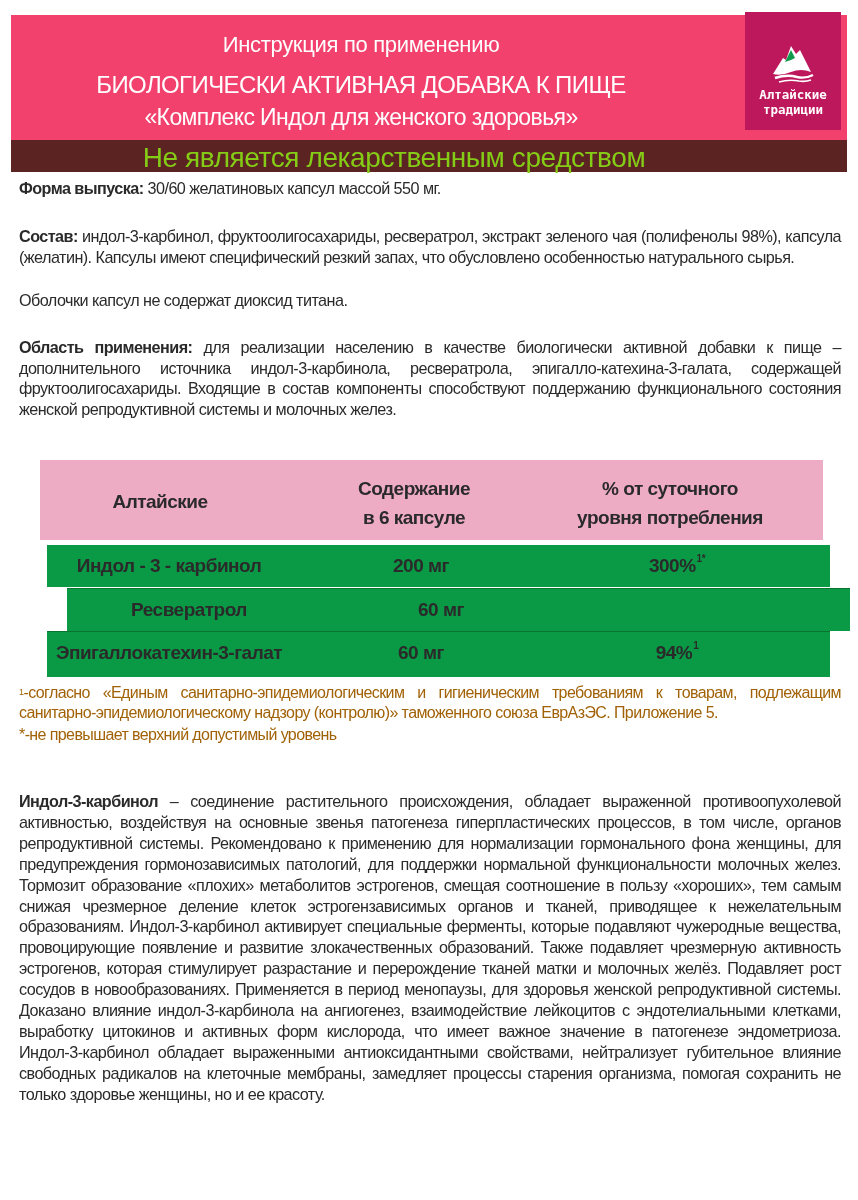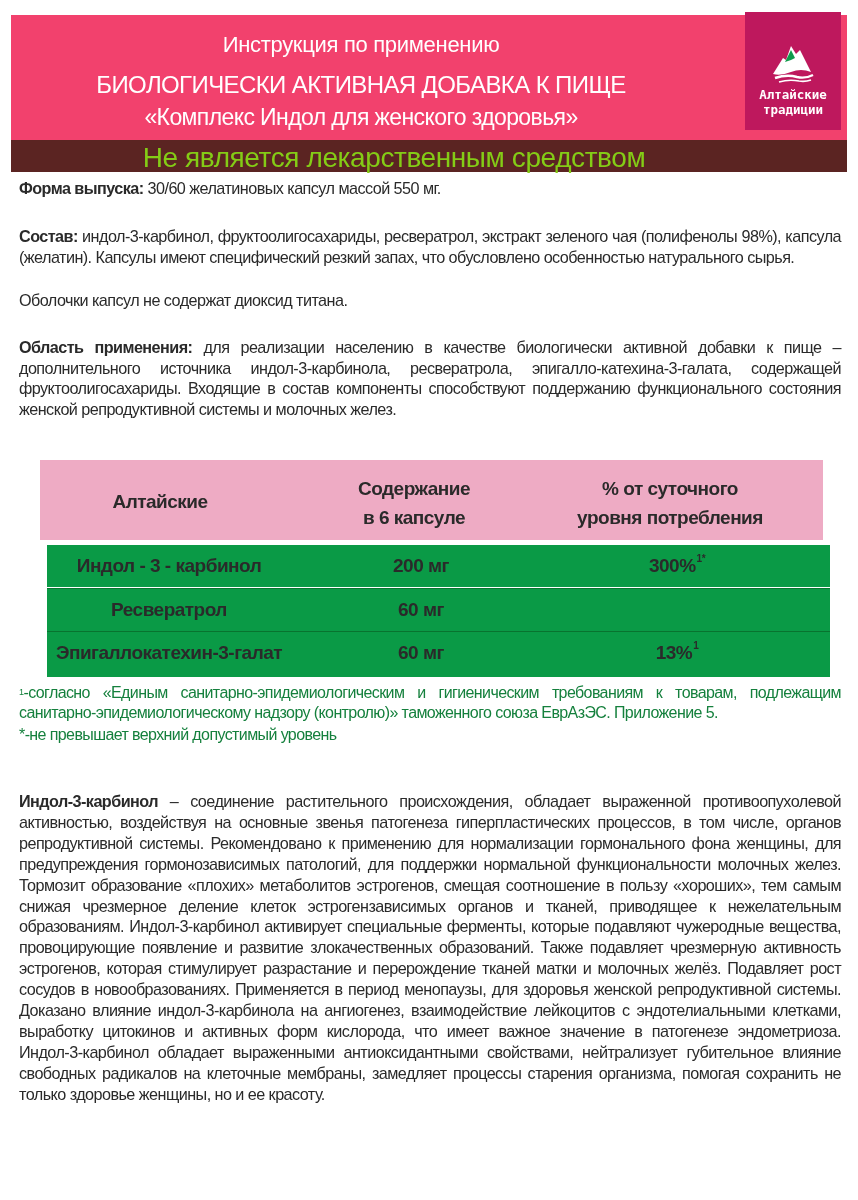--- a/index.html
+++ b/index.html
@@ -31,37 +31,37 @@
 
   .p-forma { top: 178px; }
   .p-sostav { top: 226px; }
   .p-sostav2 { top: 290px; }
   .p-oblast { top: 337px; }
 
   .tbl { position: absolute; left: 40px; top: 460px; width: 783px; }
   .thead { position: absolute; left: 0; top: 0; width: 783px; height: 80px; background: #eeabc4; }
   .trow { position: absolute; left: 7px; width: 783px; height: 42px; background: #0a9a46; }
   .trow.r1 { top: 85px; }
-  .trow.r2 { top: 128px; border-top: 1px solid #08742f; }
+  .trow.r2 { top: 128px; border-top: 1px solid #08742f; margin-left: 20px; }
   .trow.r3 { top: 171px; border-top: 1px solid #08742f; height: 45px; }
   .cell { position: absolute; text-align: center; font-weight: bold; color: #2a2a2a;
           font-size: 19px; letter-spacing: -0.5px; }
   .thead .cell { line-height: 29px; }
   .c1 { left: 0; width: 240px; }
   .c2 { left: 255px; width: 238px; }
   .c3 { left: 480px; width: 300px; }
   .thead .c1 { top: 27px; }
   .thead .c2 { top: 14px; }
   .thead .c3 { top: 14px; }
   .trow .cell { top: 10px; }
   .trow .c1 { left: 2px; }
   sup { font-size: 10px; vertical-align: top; position: relative; top: -2px; margin-left: 1px; }
 
   .notes { position: absolute; left: 19px; top: 683px; width: 822px; font-size: 16px; line-height: 20.4px;
-           letter-spacing: -0.6px; text-align: justify; color: #15803d; }
+           letter-spacing: -0.6px; text-align: justify; color: #a16207; }
   .notes sup { font-size: 9px; top: -1px; margin-left: 0; }
   .notes .note2 { margin-top: 1px; }
 
   .p-indol { top: 791px; line-height: 20.9px; }
 </style>
 </head>
 <body>
 
 <div class="header">
   <div class="header-text">
@@ -117,21 +117,21 @@
     <div class="cell c2">200 мг</div>
     <div class="cell c3"><span>300%</span><sup>1*</sup></div>
   </div>
   <div class="trow r2">
     <div class="cell c1">Ресвератрол</div>
     <div class="cell c2">60 мг</div>
   </div>
   <div class="trow r3">
     <div class="cell c1">Эпигаллокатехин-3-галат</div>
     <div class="cell c2">60 мг</div>
-    <div class="cell c3"><span>13%</span><sup>1</sup></div>
+    <div class="cell c3"><span>94%</span><sup>1</sup></div>
   </div>
 </div>
 
 <div class="notes">
   <div><sup>1</sup><span>-согласно «Единым санитарно-эпидемиологическим и гигиеническим требованиям к товарам, подлежащим санитарно-эпидемиологическому надзору (контролю)» таможенного союза ЕврАзЭС. Приложение 5.</span></div>
   <div class="note2">*-не превышает верхний допустимый уровень</div>
 </div>
 
 <div class="para p-indol">
   <b>Индол-3-карбинол</b><span> – соединение растительного происхождения, обладает выраженной противоопухолевой активностью, воздействуя на основные звенья патогенеза гиперпластических процессов, в том числе, органов репродуктивной системы. Рекомендовано к применению для нормализации гормонального фона женщины, для предупреждения гормонозависимых патологий, для поддержки нормальной функциональности молочных желез. Тормозит образование «плохих» метаболитов эстрогенов, смещая соотношение в пользу «хороших», тем самым снижая чрезмерное деление клеток эстрогензависимых органов и тканей, приводящее к нежелательным образованиям. Индол-3-карбинол активирует специальные ферменты, которые подавляют чужеродные вещества, провоцирующие появление и развитие злокачественных образований. Также подавляет чрезмерную активность эстрогенов, которая стимулирует разрастание и перерождение тканей матки и молочных желёз. Подавляет рост сосудов в новообразованиях. Применяется в период менопаузы, для здоровья женской репродуктивной системы. Доказано влияние индол-3-карбинола на ангиогенез, взаимодействие лейкоцитов с эндотелиальными клетками, выработку цитокинов и активных форм кислорода, что имеет важное значение в патогенезе эндометриоза. Индол-3-карбинол обладает выраженными антиоксидантными свойствами, нейтрализует губительное влияние свободных радикалов на клеточные мембраны, замедляет процессы старения организма, помогая сохранить не только здоровье женщины, но и ее красоту.</span>

